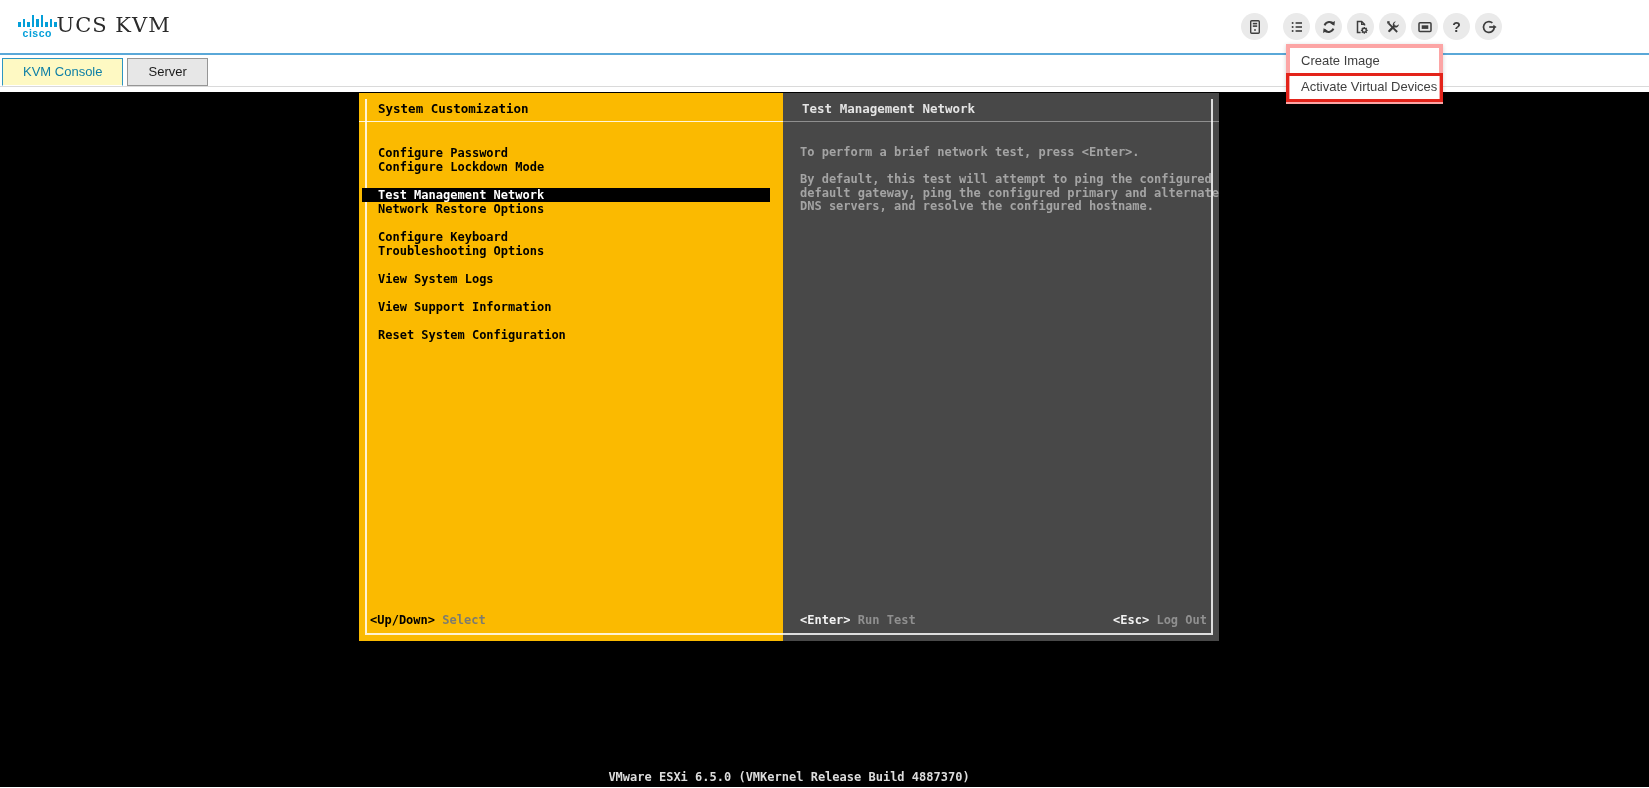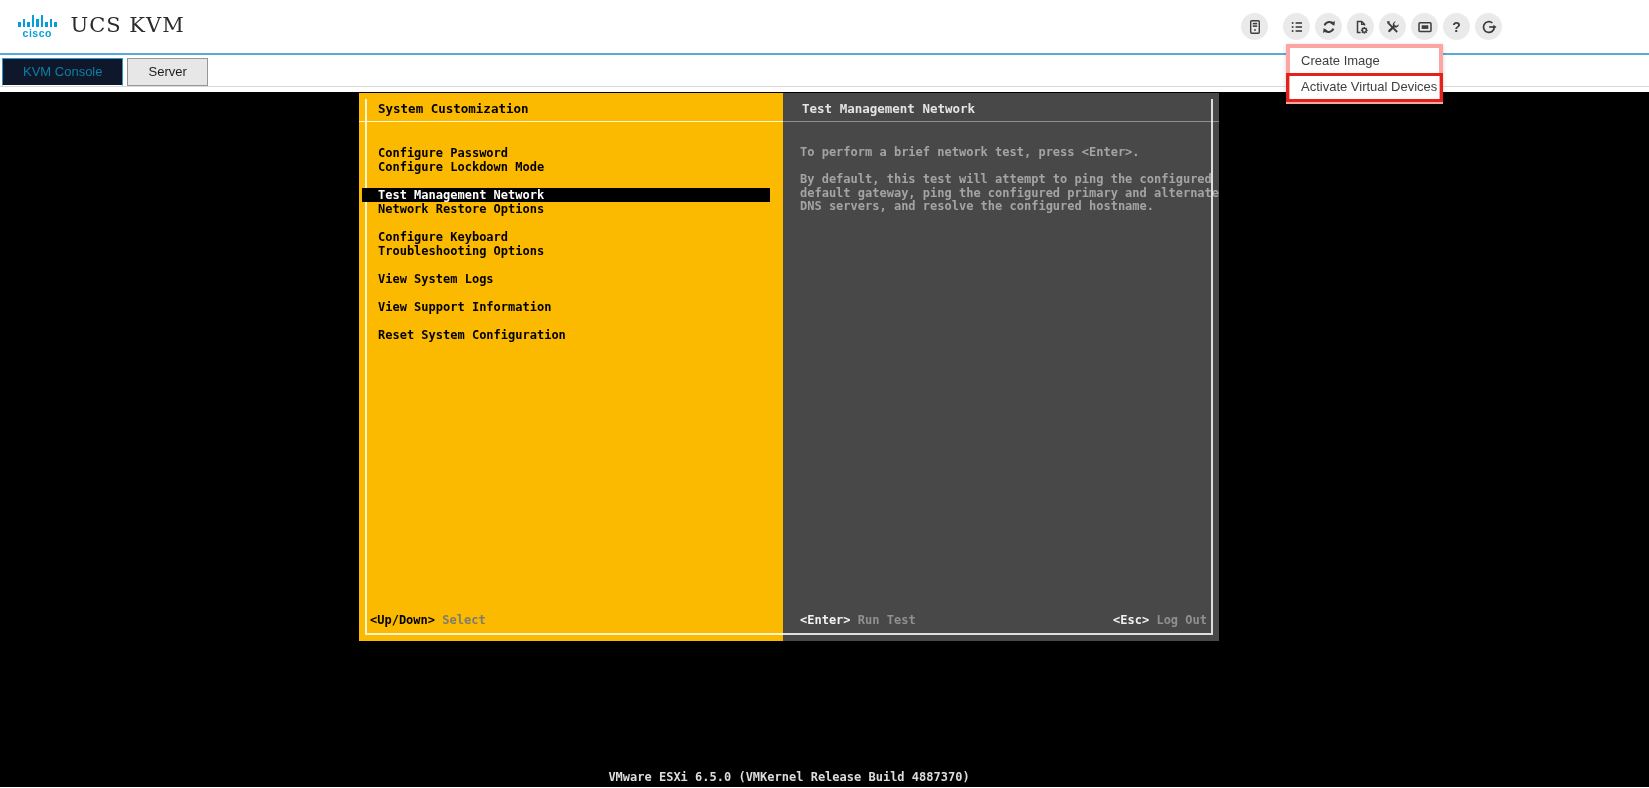--- a/index.html
+++ b/index.html
@@ -3,38 +3,38 @@
 <meta charset="utf-8">
 <style>
   * { margin:0; padding:0; box-sizing:border-box; }
   html,body { width:1649px; height:788px; overflow:hidden; background:#fff;
               font-family:"Liberation Sans", sans-serif; }
   .page { position:relative; width:1649px; height:788px; }
 
   
   .app-header { height:55px; background:#fff; border-bottom:2px solid #5aa8d8;
                 display:flex; align-items:center; justify-content:space-between; }
-  .brand { display:flex; align-items:flex-end; gap:14px; padding-left:18px; }
+  .brand { display:flex; align-items:flex-end; padding-left:18px; }
   .cisco-logo { display:flex; flex-direction:column; align-items:center; line-height:1; padding-bottom:2px;}
   .cisco-bars { display:flex; align-items:flex-end; gap:2px; height:13px; }
   .cisco-bars i { display:block; width:2.5px; background:#049fd9; }
   .cisco-word { color:#049fd9; font-weight:bold; font-size:10.5px; letter-spacing:.5px; margin-top:1px; }
   .app-title { font-family:"DejaVu Serif", serif; font-size:21px; color:#2b2b2b; letter-spacing:1px; padding-bottom:3px;}
   .toolbar { display:flex; align-items:center; gap:5px; margin-right:147px; }
   .tb { width:27px; height:27px; border:none; border-radius:50%; background:#eaeaea;
         display:flex; align-items:center; justify-content:center; cursor:pointer; padding:0; }
   .tb:first-child { margin-right:10px; }
   .tb svg { display:block; }
   .tb .qmark { font-size:14px; font-weight:bold; color:#3d3d3d; font-family:"Liberation Sans",sans-serif; }
 
   
   .tabrow { height:32px; background:#fff; display:flex; align-items:flex-end; gap:4px;
             padding-left:2px; border-bottom:1px solid #dadada; }
   .tab { height:28px; line-height:26px; padding:0 20px; font-size:13px; cursor:pointer; }
-  .tab.active { background:#0f172a; border:1px solid #2e96c2; border-bottom:1px solid #fff; color:#0e7fa6; }
+  .tab.active { background:#fef9c3; border:1px solid #2e96c2; border-bottom:1px solid #fff; color:#0e7fa6; }
   .tab.inactive { background:#e7e7e7; border:1px solid #969696; color:#1c1c1c; }
   .tabgap { height:5px; background:#fff; }
 
   
   .screen { position:relative; width:1649px; height:695px; background:#000; }
   .dcui { position:absolute; left:359px; top:1px; width:860px; height:548px; display:flex;
           font-family:"DejaVu Sans Mono", monospace; font-weight:bold; }
   .panel-left  { position:relative; width:424px; height:100%; background:#fbba00; }
   .panel-right { position:relative; width:436px; height:100%; background:#484848; }
   .frame { position:absolute; inset:6px; border:2px solid rgba(255,255,255,.82);

